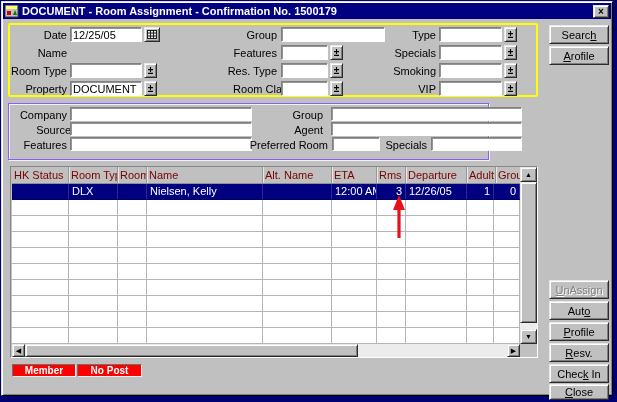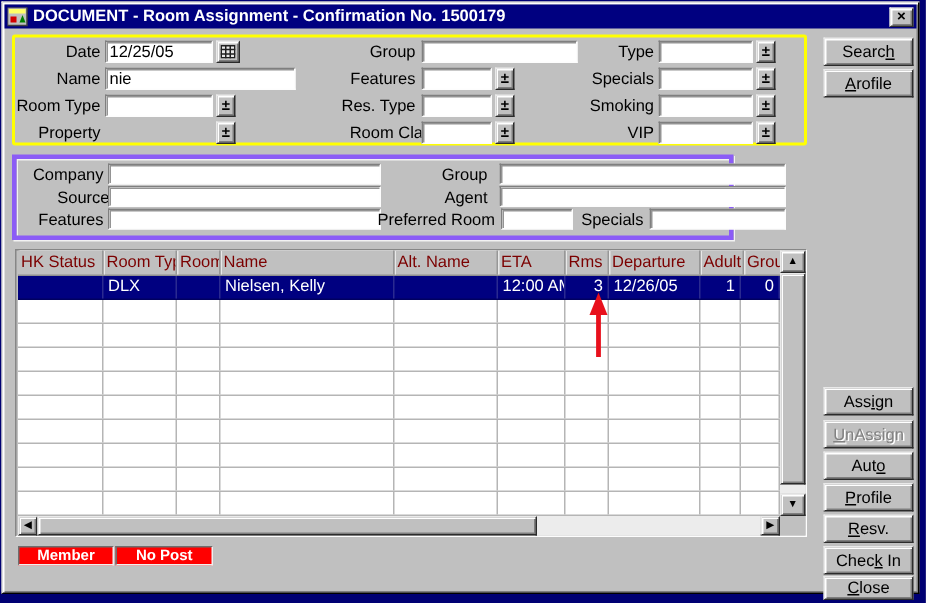--- a/index.html
+++ b/index.html
@@ -12,21 +12,21 @@
   .titlebar { position:absolute; left:3px; top:3px; width:608px; height:16px;
               background:#000080; display:flex; align-items:center; padding:0 2px; gap:3px; }
   .title-text { color:#fff; font-size:11px; font-weight:bold; white-space:nowrap; line-height:16px; }
   .closebtn { margin-left:auto; width:16px; height:13px; display:flex; align-items:center; justify-content:center;
               font-size:10px; font-weight:bold; color:#000; }
   .raised { background:#c0c0c0; border:1px solid; border-color:#e9e9e9 #2b2b2b #2b2b2b #e9e9e9;
             box-shadow: inset 1px 1px 0 #ffffff, inset -1px -1px 0 #7e7e7e; }
   .ypanel { position:absolute; left:8px; top:23px; width:530px; height:74px;
             border:2px solid #ffff00; border-radius:2px; }
   .infopanel { position:absolute; left:8px; top:103px; width:481px; height:57px;
-               border:3px solid #8b5cf6; box-shadow: inset 1px 1px 0 #f2f2f2, 1px 1px 0 #f2f2f2; }
+               border:1px solid #8b5cf6; box-shadow: inset 1px 1px 0 #f2f2f2, 1px 1px 0 #f2f2f2; }
   .lbl { position:absolute; font-size:11px; color:#000; text-align:right; line-height:13px; white-space:nowrap; }
   .field { position:absolute; background:#fff; border:1px solid; border-color:#7f7f7f #fdfdfd #fdfdfd #7f7f7f;
            box-shadow: inset 1px 1px 0 rgba(60,60,60,.55);
            font-size:11px; line-height:12px; padding:1px 2px; color:#000; white-space:nowrap; overflow:hidden; }
   .minibtn { position:absolute; display:flex; align-items:center; justify-content:center;
              font-size:10px; font-weight:bold; color:#000; line-height:1; }
   .btn { position:absolute; width:60px; height:19px; display:flex; align-items:center; justify-content:center;
          font-size:11px; color:#000; white-space:pre; cursor:default; }
   .btn u { text-decoration:underline; }
   .btn.disabled { color:#828282; text-shadow:1px 1px 0 #fff; }
@@ -79,27 +79,27 @@
     <div class="minibtn raised" style="left:134px;top:2px;width:16px;height:15px">
       <svg width="10" height="9" viewBox="0 0 10 9">
         <rect x="0.5" y="0.5" width="9" height="8" fill="#e8e8e8" stroke="#202020"></rect>
         <line x1="0" y1="3" x2="10" y2="3" stroke="#202020"></line>
           <line x1="0" y1="6" x2="10" y2="6" stroke="#202020"></line>
         <line x1="3.5" y1="0" x2="3.5" y2="9" stroke="#202020"></line>
           <line x1="6.5" y1="0" x2="6.5" y2="9" stroke="#202020"></line>
       </svg>
     </div>
     <div class="lbl" style="left:0;top:22px;width:57px">Name</div>
-    <div class="field" style="left:60px;top:20px;width:127px;height:15px">nie</div>
     <div class="lbl" style="left:0;top:40px;width:57px">Room Type</div>
     <div class="field" style="left:60px;top:38px;width:72px;height:15px"></div>
     <div class="minibtn raised" style="left:134px;top:38px;width:13px;height:15px">
         <span>±</span>
       </div>
     <div class="lbl" style="left:0;top:58px;width:57px">Property</div>
+    <div class="field" style="left:60px;top:56px;width:72px;height:15px">DOCUMENT</div>
     <div class="minibtn raised" style="left:134px;top:56px;width:13px;height:15px">
         <span>±</span>
       </div>
 
     <div class="lbl" style="left:205px;top:4px;width:62px">Group</div>
     <div class="field" style="left:271px;top:2px;width:104px;height:15px"></div>
     <div class="lbl" style="left:205px;top:22px;width:62px">Features</div>
     <div class="field" style="left:271px;top:20px;width:47px;height:15px"></div>
     <div class="minibtn raised" style="left:320px;top:20px;width:13px;height:15px">
         <span>±</span>
@@ -318,20 +318,19 @@
   </div>
 
   <svg class="annot" style="left:391px;top:195px" width="16" height="44" viewBox="0 0 16 44">
     <polygon points="8,0 2,15 14,15" fill="#e8101c"></polygon>
     <rect x="6.4" y="14" width="3.2" height="29" fill="#e8101c"></rect>
   </svg>
 
   <div class="badge" style="left:12px;top:364px;width:64px">Member</div>
   <div class="badge" style="left:77px;top:364px;width:65px">No Post</div>
 
-  <div class="btn raised" style="left:549px;top:258px"><span>Ass</span><u>i</u><span>gn</span></div>
   <div class="btn raised disabled" style="left:549px;top:280px"><span></span><u>U</u><span>nAssign</span></div>
   <div class="btn raised" style="left:549px;top:301px"><span>Aut</span><u>o</u><span></span></div>
   <div class="btn raised" style="left:549px;top:322px"><span></span><u>P</u><span>rofile</span></div>
   <div class="btn raised" style="left:549px;top:343px"><span></span><u>R</u><span>esv.</span></div>
   <div class="btn raised" style="left:549px;top:364px"><span>Chec</span><u>k</u><span> In</span></div>
   <div class="btn raised" style="left:549px;top:384px;height:16px"><span></span><u>C</u><span>lose</span></div>
 </div>
 
 </body></html>

